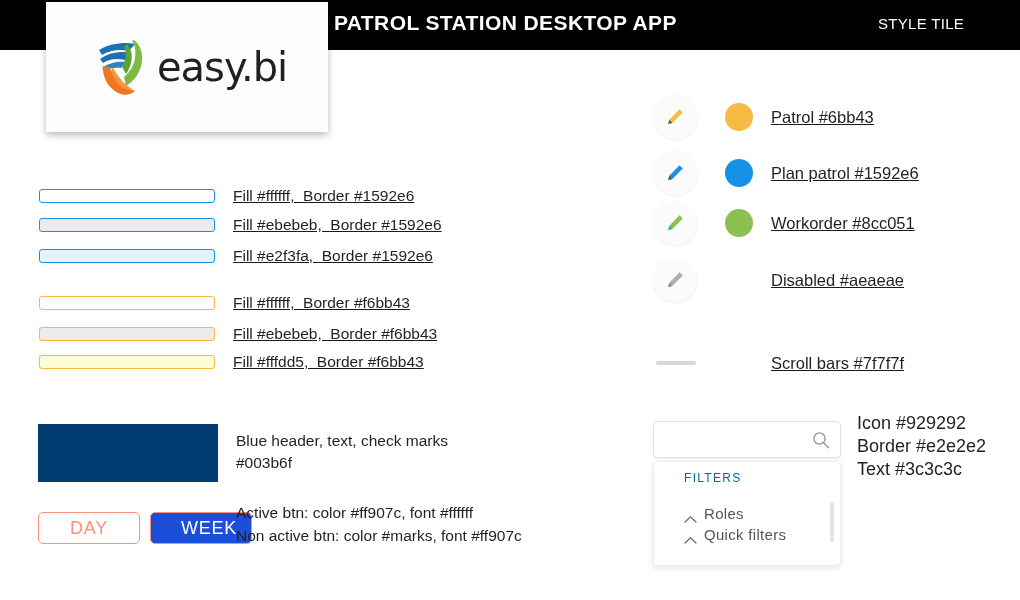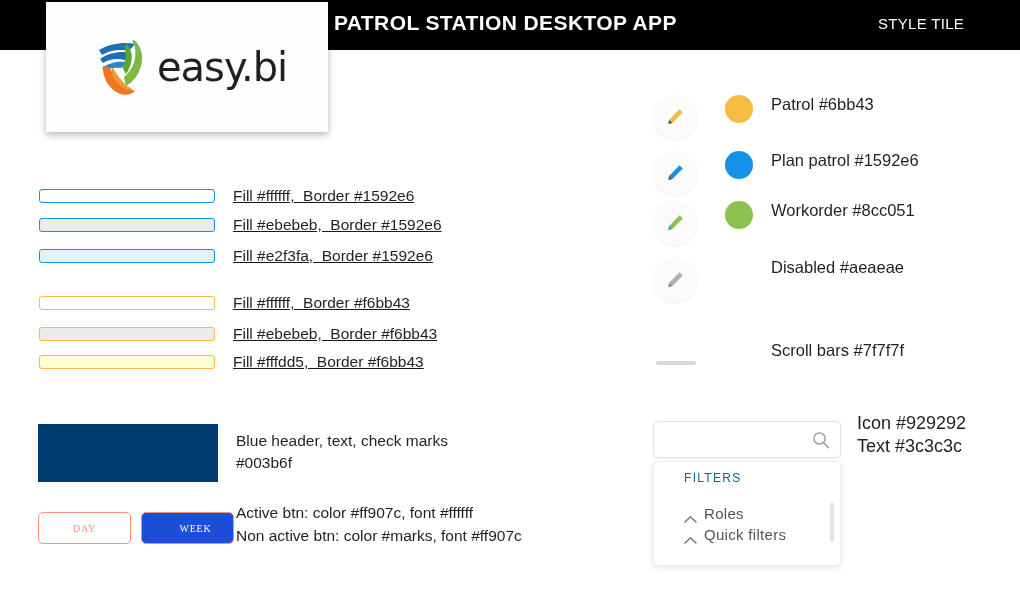--- a/index.html
+++ b/index.html
@@ -122,30 +122,29 @@
 
   
   .btn-row {
     position: absolute;
     left: 38px;
     top: 512px;
     display: flex;
     gap: 10px;
   }
   .btn {
-    width: 93px;
+    width: 102px;
     height: 32px;
     border-radius: 5px;
     box-sizing: border-box;
     display: flex;
     align-items: center;
     justify-content: center;
-    font-size: 10px;
+    font-size: 18px;
     letter-spacing: 0.8px;
-    font-family: Liberation Serif, serif;
   }
   .btn-inactive {
     background: #ffffff;
     border: 1.5px solid #ff907c;
     color: #ff907c;
   }
   .btn-active {
     background: #1d4ed8;
     border: 1.5px solid #f49080;
     color: #ffffff;
@@ -158,20 +157,22 @@
     font-size: 15.5px;
     line-height: 23px;
     color: #231f20;
   }
 
   
   .icon-row {
     position: absolute;
     left: 653px;
     display: flex;
+    align-items: center;
+    text-decoration: underline;
   }
   .pencil-circle {
     width: 44px;
     height: 44px;
     border-radius: 50%;
     background: #fbfbfb;
     box-shadow: 0 1px 3px rgba(0,0,0,0.07);
     display: flex;
     align-items: center;
     justify-content: center;
@@ -421,14 +422,15 @@
         <polyline points="1,7 6.5,1.8 12,7" fill="none" stroke="#6b6b6b" stroke-width="1.3" stroke-linecap="round"></polyline>
       </svg>
       <span>Quick filters</span>
     </div>
   </div>
   <div class="panel-scrollbar"></div>
 </div>
 
 <div class="right-note">
   <div>Icon #929292</div>
+  <div>Border #e2e2e2</div>
   <div>Text #3c3c3c</div>
 </div>
 
 </body></html>

